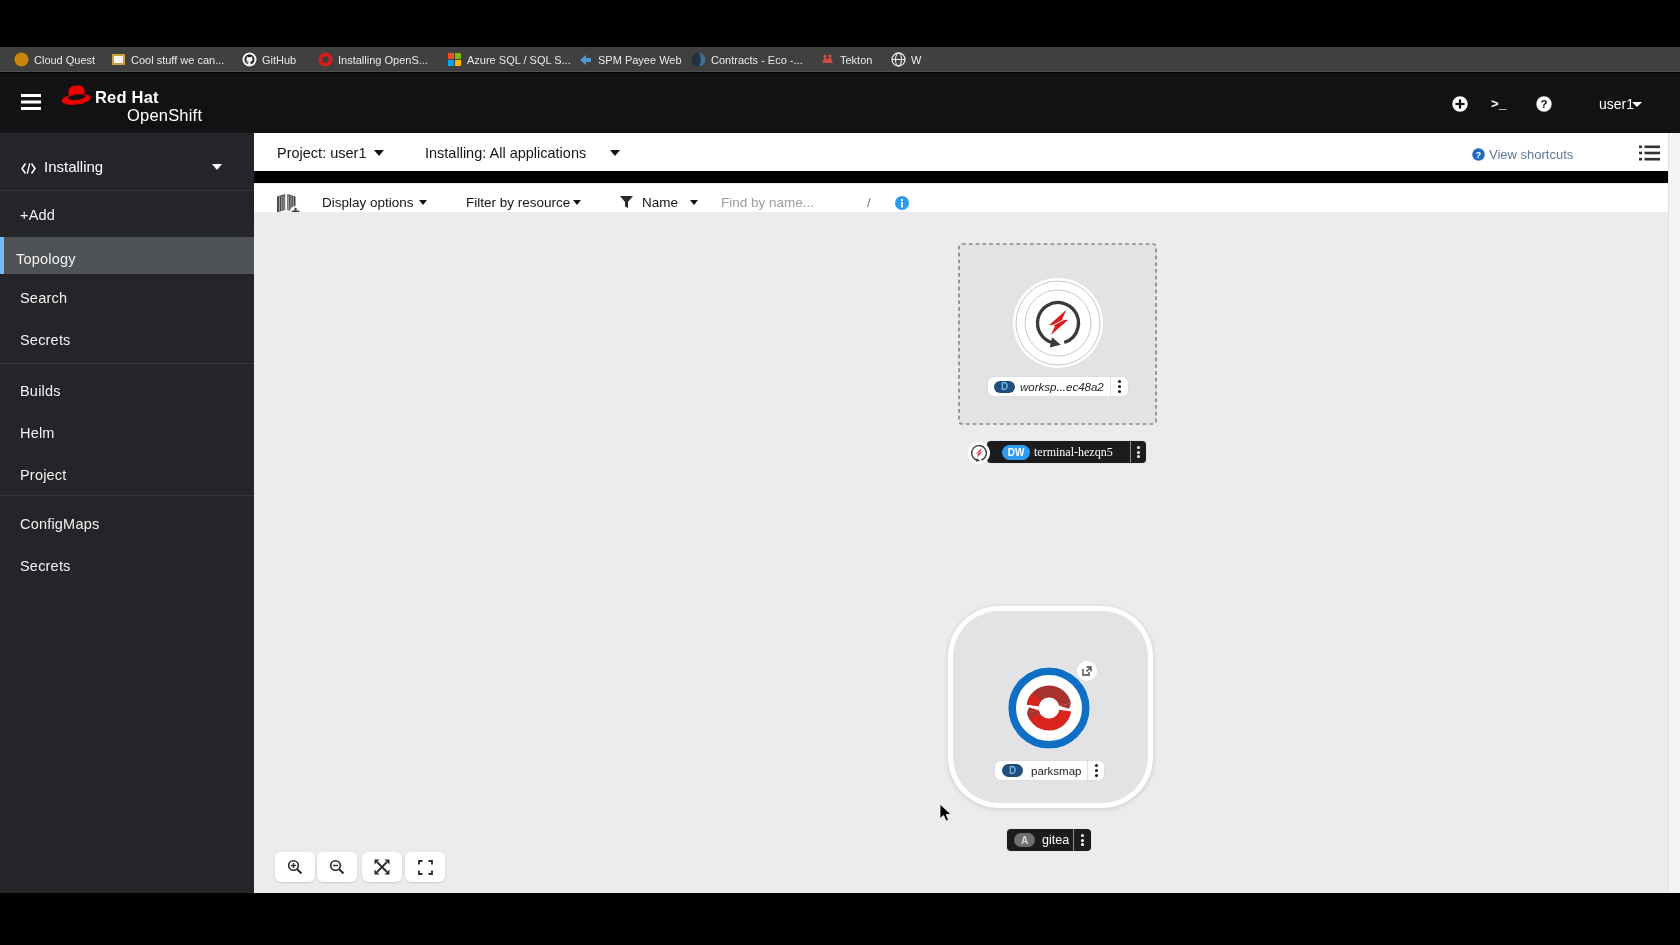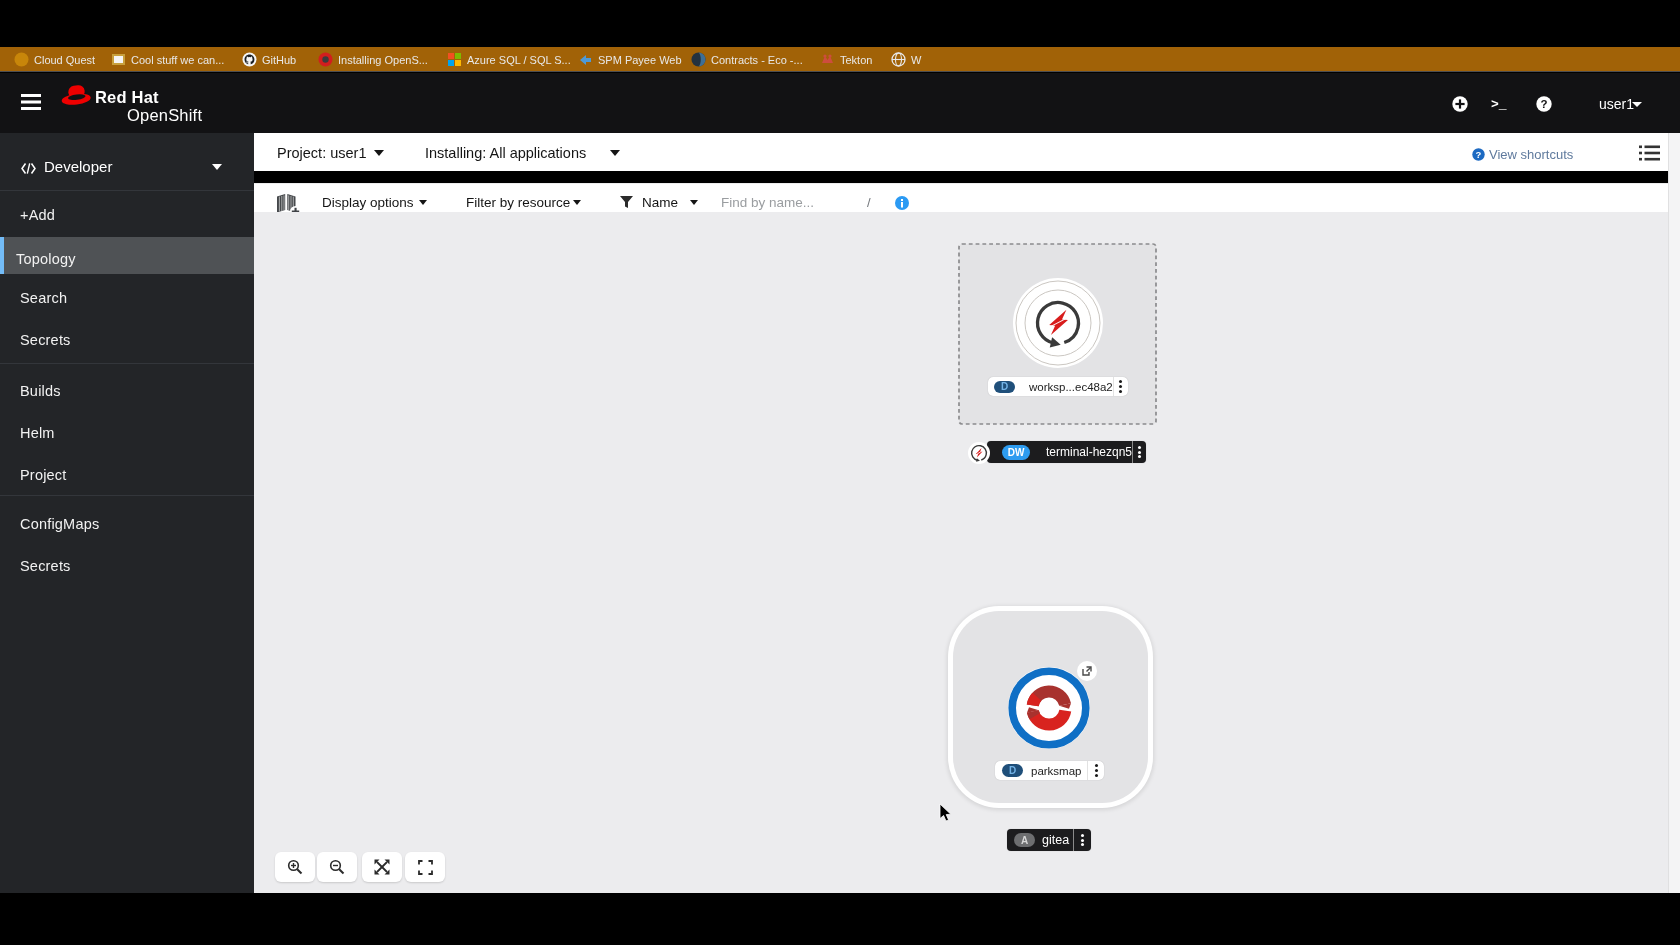--- a/index.html
+++ b/index.html
@@ -1,21 +1,21 @@
 <!DOCTYPE html>
 <html><head>
 <meta charset="utf-8">
 <style>
 * { margin:0; padding:0; box-sizing:border-box; }
 html,body { width:1680px; height:945px; overflow:hidden; background:#000; font-family:"Liberation Sans", sans-serif; }
 .abs { position:absolute; }
 #stage { position:relative; width:1680px; height:945px; background:#000; }
 
 
-#bookmarks { position:absolute; left:0; top:47px; width:1680px; height:25px; background:#a16207; border-bottom:1px solid #4c4e52;text-decoration:underline; }
+#bookmarks { position:absolute; left:0; top:47px; width:1680px; height:25px; background:#404040; border-bottom:1px solid #4c4e52;text-decoration:underline; }
 .bm { position:absolute; top:0; height:25px; display:flex; align-items:center; color:#e8e8e8; font-size:11px; white-space:nowrap; }
 .fav { width:15px; height:15px; margin-right:5px; display:inline-block; position:relative; }
 
 
 #masthead { position:absolute; left:0; top:73px; width:1680px; height:60px; background:#121214; }
 
 
 #sidebar { position:absolute; left:0; top:133px; width:254px; height:760px; background:#232528; }
 .nav-item { position:absolute; left:0; width:254px; height:36px; color:#f2f2f2; font-size:14.5px; display:flex; align-items:center; padding-left:20px; letter-spacing:0.2px; }
 .nav-sep { position:absolute; left:0; width:254px; height:1px; background:#33363b; }
@@ -116,21 +116,21 @@
   </div>
 
   <div id="sidebar">
     <div class="abs" style="left:21px;top:27px;color:#fff;">
       <svg width="15" height="11" viewBox="0 0 15 11">
           <path d="M4.5 0.5 L1 5.5 L4.5 10.5" fill="none" stroke="#fff" stroke-width="1.5"></path>
           <path d="M10.5 0.5 L14 5.5 L10.5 10.5" fill="none" stroke="#fff" stroke-width="1.5"></path>
           <line x1="8.7" y1="0.3" x2="6.3" y2="10.7" stroke="#fff" stroke-width="1.4"></line>
         </svg>
     </div>
-    <div class="abs" style="left:44px;top:25px;color:#fff;font-size:15px;">Developer</div>
+    <div class="abs" style="left:44px;top:25px;color:#fff;font-size:15px;">Installing</div>
     <span class="caret w abs" style="left:212px;top:31px;"></span>
     <div class="nav-sep" style="top:57px;"></div>
     <div class="nav-item" style="top:64px;">+Add</div>
     <div class="abs" style="left:0;top:104px;width:254px;height:37px;background:#4f5255;border-left:4px solid #73bcf7;"></div>
     <div class="nav-item" style="top:108px;padding-left:16px;">Topology</div>
     <div class="nav-item" style="top:147px;">Search</div>
     <div class="nav-item" style="top:189px;">Secrets</div>
     <div class="nav-sep" style="top:230px;"></div>
     <div class="nav-item" style="top:240px;">Builds</div>
     <div class="nav-item" style="top:324px;">Project</div>
@@ -214,32 +214,32 @@
       <g transform="translate(46,46)">
         <circle cx="0" cy="0" r="20.5" fill="none" stroke="#3a3a3a" stroke-width="3.3" stroke-dasharray="117 11.8" transform="rotate(103)"></circle>
         <path d="M 2.7 21.67 L -5.88 14.33 L -8.22 24.46 Z" fill="#3a3a3a"></path>
         <path d="M 7.0 -14.0 L -8.5 3.0 L -2.6 3.0 L -5.8 12.6 L 9.6 -4.0 L 3.6 -4.0 Z" fill="#d81c1c" transform="rotate(6)"></path>
         <line x1="-8" y1="5" x2="10" y2="-7" stroke="#fff" stroke-width="1.0" transform="rotate(6)"></line>
       </g>
     </svg>
 
     <div class="pill" style="left:734px;top:165px;width:140px;height:19px;">
       <span class="badge" style="background:#1f4f7a;width:21px;height:12px;margin-left:6px;">D</span>
-      <span style="margin-left:14px;">worksp...ec48a2</span>
+      <span style="margin-left:5px;font-style:italic;">worksp...ec48a2</span>
       <span class="vsep" style="margin-left:auto;"></span>
       <span class="kebab" style="width:17px;">
           <i></i>
           <i></i>
           <i></i>
         </span>
     </div>
 
     <div class="pill dark" style="left:733px;top:229px;width:159px;height:22px;font-size:12px;">
       <span class="badge" style="background:#2e9cf0;color:#fff;width:28px;height:15px;margin-left:15px;border-radius:8px;">DW</span>
-      <span style="margin-left:16px;">terminal-hezqn5</span>
+      <span style="margin-left:4px;font-family:Liberation Serif, serif;">terminal-hezqn5</span>
       <span class="vsep" style="margin-left:auto;background:#8a8a8a;"></span>
       <span class="kebab w" style="width:15px;">
           <i></i>
           <i></i>
           <i></i>
         </span>
     </div>
     <svg class="abs" style="left:714px;top:230px;" width="22" height="22" viewBox="0 0 22 22">
       <circle cx="11" cy="11" r="11" fill="#fff"></circle>
       <g transform="translate(11,11) scale(0.36)">

